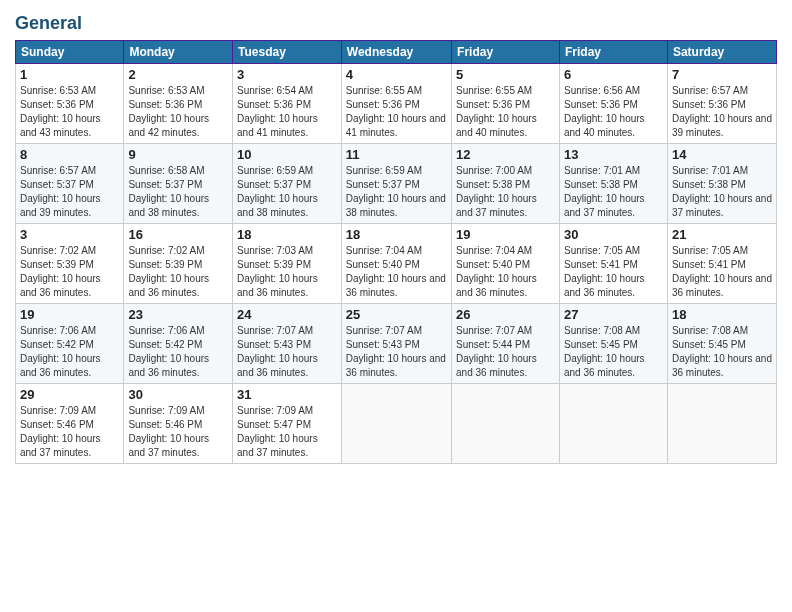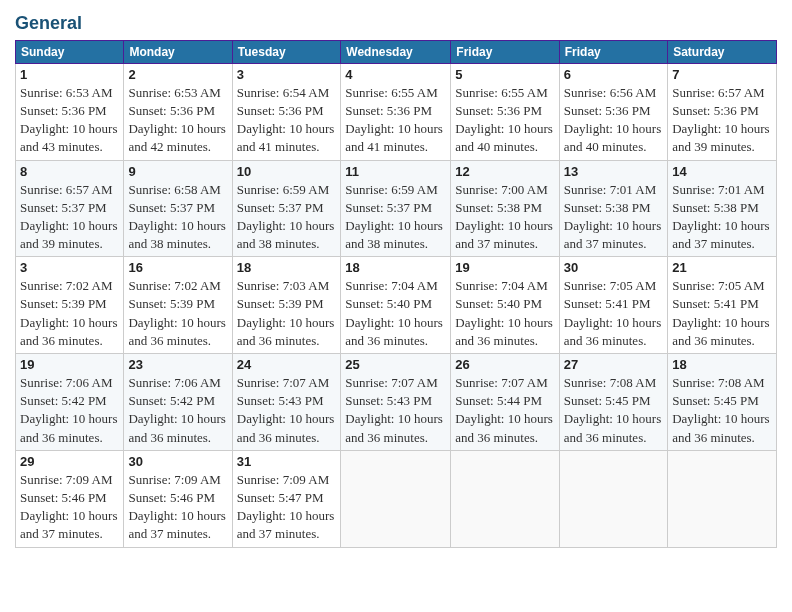--- a/index.html
+++ b/index.html
@@ -81,23 +81,22 @@
     }
     .day-num {
       font-size: 13px;
       font-weight: bold;
       color: #222;
       display: block;
       margin-bottom: 2px;
     }
     .day-info {
       color: #333;
-      font-size: 13px;
+      font-size: 10px;
       line-height: 1.4;
-      font-family: Liberation Serif, serif;
     }
     .empty-cell {
       background: #f9f9f9 !important;
     }
   </style>
 </head>
 <body>
 
 <div class="page">
   <div class="header">

